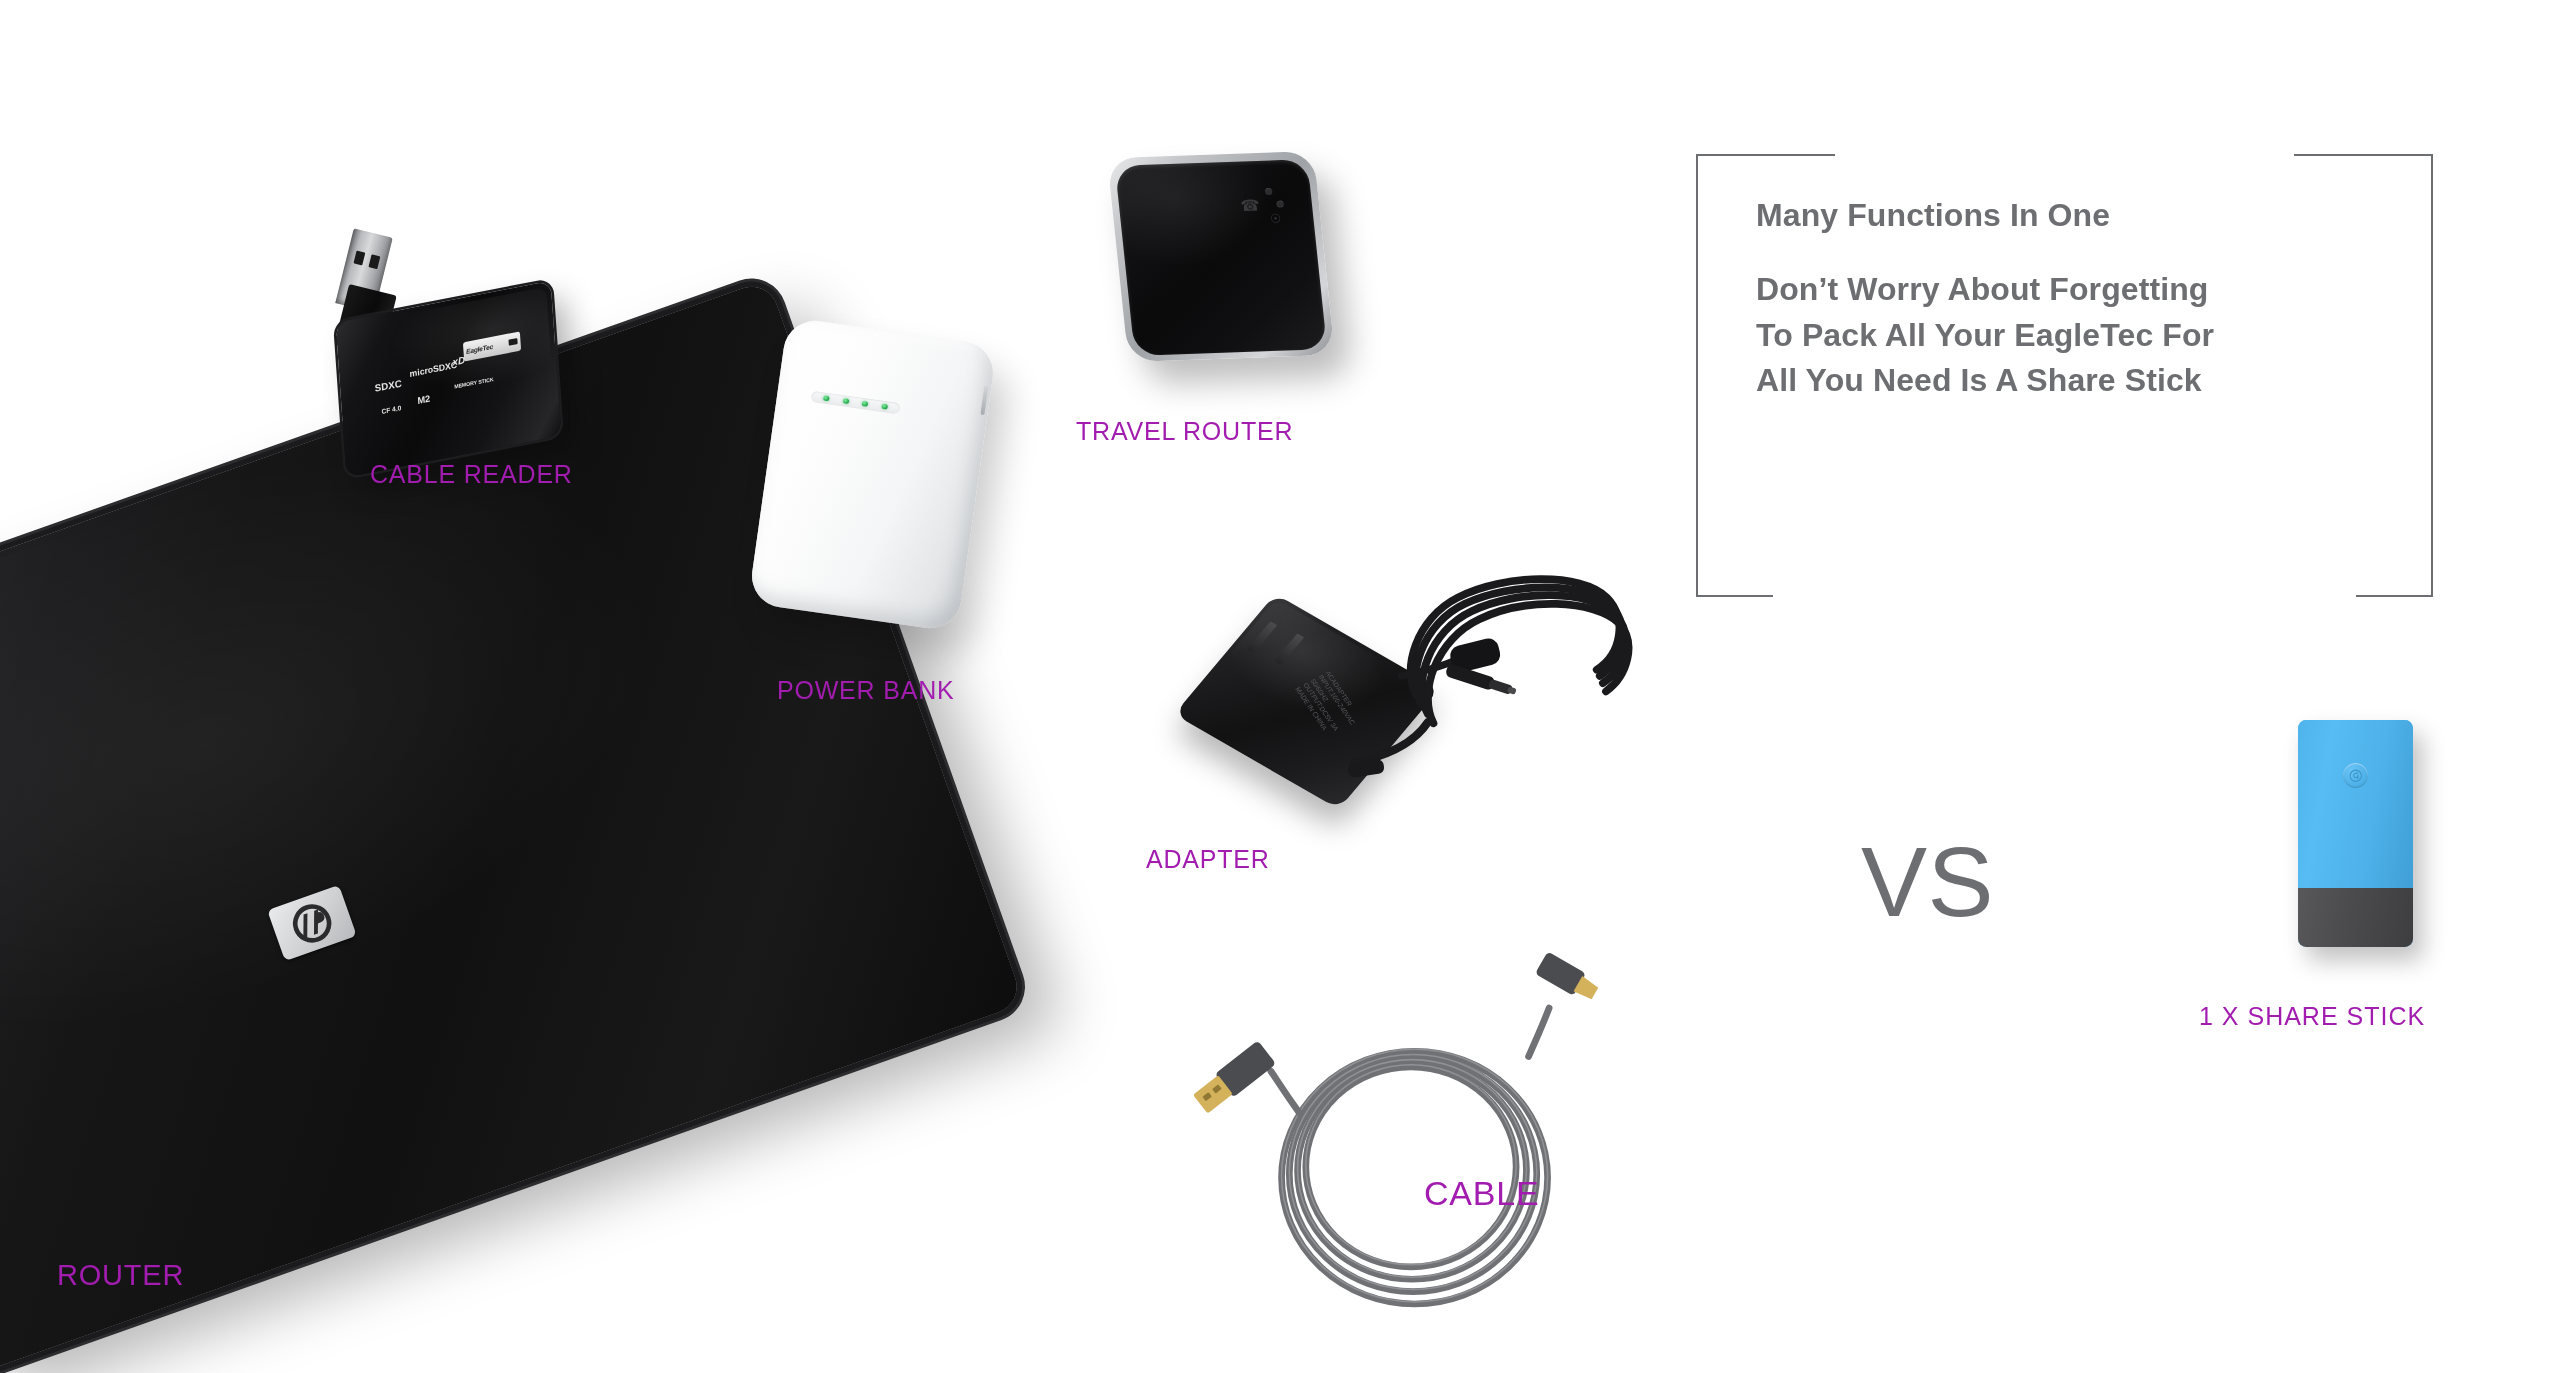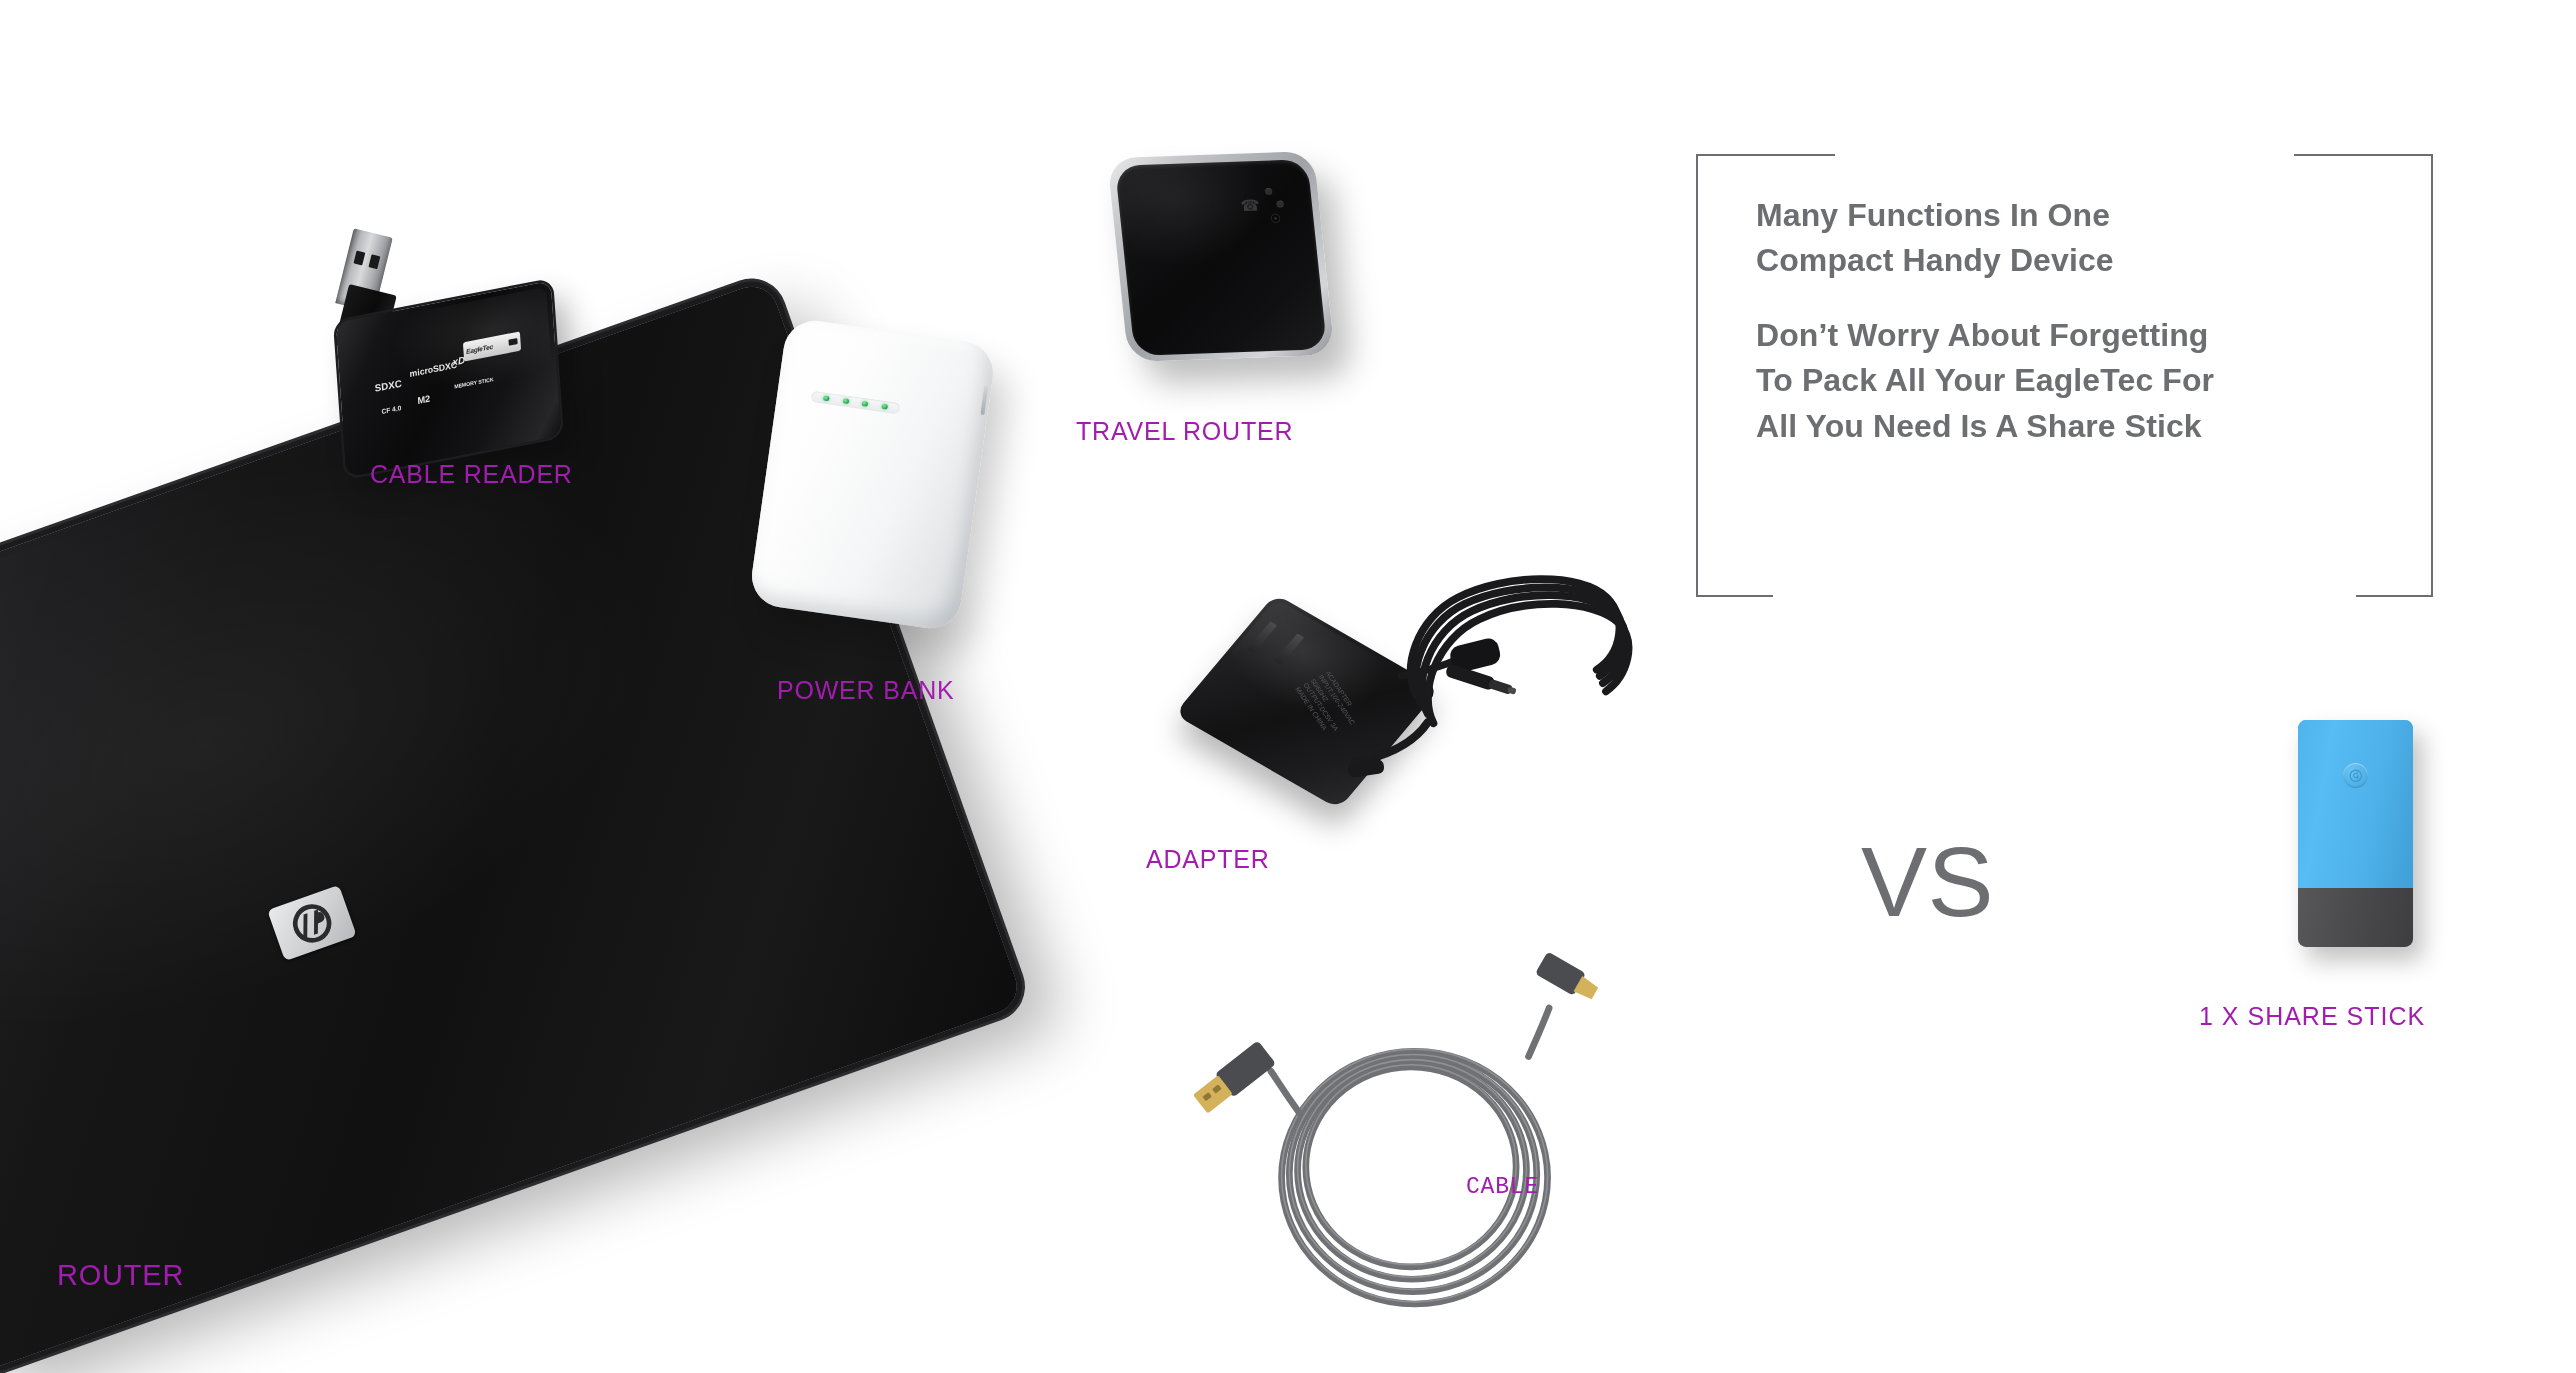--- a/index.html
+++ b/index.html
@@ -399,24 +399,23 @@
 
   
   #cable-group {
     position: absolute;
     left: 1180px;
     top: 907px;
     width: 464px;
     height: 464px;
   }
   #label-cable {
-    left: 1466px;
+    left: 1424px;
     top: 1176px;
-    font-size: 23px;
-    font-family: Liberation Mono, monospace;
+    font-size: 34px;
   }
 
   
   #vs-text {
     position: absolute;
     left: 1861px;
     top: 832px;
     color: #6d6e71;
     font-size: 99px;
     font-weight: 400;
@@ -656,21 +655,20 @@
   <div id="callout">
     <span class="frame-line" id="frame-left"></span>
     <span class="frame-line" id="frame-right"></span>
     <span class="frame-line" id="frame-top-l"></span>
     <span class="frame-line" id="frame-top-r"></span>
     <span class="frame-line" id="frame-bot-l"></span>
     <span class="frame-line" id="frame-bot-r"></span>
 
     <div id="callout-text">
       <div class="para">Many Functions In One</div>
-      <div class="para">Compact Handy Device</div>
       <div class="spacer"></div>
       <div class="para">Don’t Worry About Forgetting</div>
       <div class="para">To Pack All Your EagleTec For</div>
       <div class="para">All You Need Is A Share Stick</div>
     </div>
   </div>
 
 </div>
 
 

